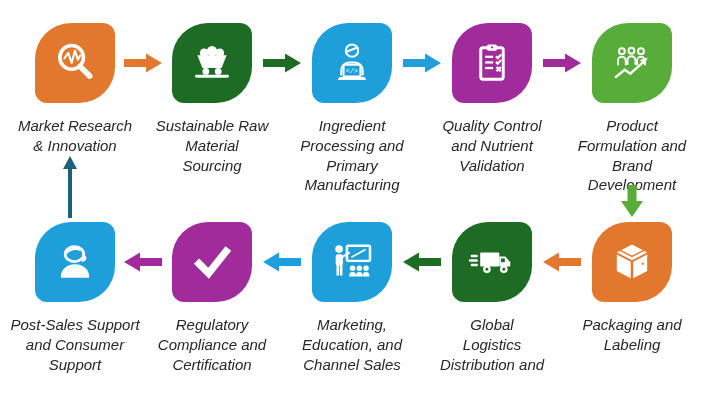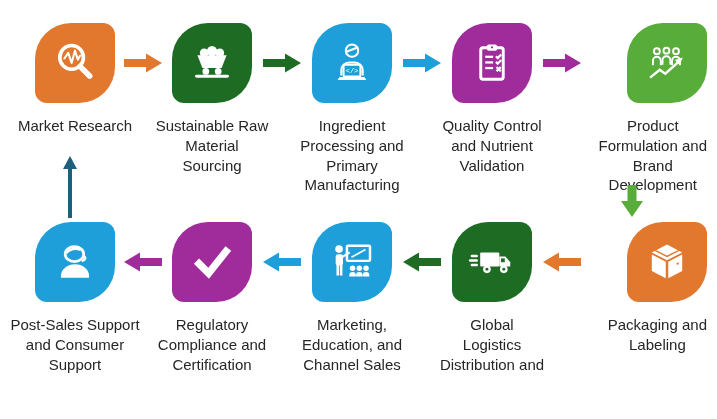--- a/index.html
+++ b/index.html
@@ -3,29 +3,29 @@
 <meta charset="utf-8">
 <style>
   html,body{margin:0;padding:0;background:#fff;}
   .canvas{
     position:relative;width:717px;height:419px;background:#ffffff;
     font-family:"Liberation Sans",sans-serif;overflow:hidden;
   }
   .cell{position:absolute;width:150px;display:flex;flex-direction:column;align-items:center;}
   .cell.r1{top:23px;}
   .cell.r2{top:222px;}
-  .c1{left:0px;} .c2{left:137px;} .c3{left:277px;} .c4{left:417px;justify-content:flex-end;} .c5{left:557px;align-items:flex-end;}
+  .c1{left:0px;} .c2{left:137px;} .c3{left:277px;} .c4{left:417px;justify-content:flex-end;} .c5{left:557px;}
   .tile{
     width:80px;height:80px;border-radius:36px 12px;
     display:flex;align-items:center;justify-content:center;
     background:var(--c,#888);flex:0 0 auto;
   }
   .tile svg{display:block;}
   .label{margin-top:13px;font-size:15px;line-height:1.32;color:#262626;text-align:center;}
-  .label div{white-space:nowrap;}
+  .label div{white-space:nowrap;font-style:italic;}
   .arrow{position:absolute;}
   .arrow svg{display:block;fill:var(--c,#888);}
   .a-top{top:52px;}
   .a-bot{top:251px;}
   .ax1{left:123px;} .ax2{left:262px;} .ax3{left:402px;} .ax4{left:542px;}
   .a-down{left:620px;top:184px;}
   .a-up{left:62px;top:156px;}
   .cut{fill:var(--c,#888);}
   .cutline{stroke:var(--c,#888);fill:none;}
 </style>
@@ -37,20 +37,21 @@
   <div class="cell r1 c1">
     <div class="tile" style="--c: #E2782E;">
       <svg width="54" height="54" viewBox="0 0 48 48">
         <circle cx="21" cy="19" r="10.5" fill="none" stroke="#fff" stroke-width="3.2"></circle>
         <line x1="28.5" y1="27" x2="37" y2="35.5" stroke="#fff" stroke-width="5" stroke-linecap="round"></line>
         <polyline points="14.5,20 18,15 21,24 24,13 26.5,21 28.5,17.5" fill="none" stroke="#fff" stroke-width="1.8" stroke-linejoin="round" stroke-linecap="round"></polyline>
       </svg>
     </div>
     <div class="label">
       <div>Market Research</div>
+      <div>&amp; Innovation</div>
     </div>
   </div>
 
   <div class="cell r1 c2">
     <div class="tile" style="--c: #1E6B24;">
       <svg width="54" height="54" viewBox="0 0 48 48" fill="#fff">
         <circle cx="17" cy="15" r="3.8"></circle>
           <circle cx="24" cy="13.5" r="4.6"></circle>
           <circle cx="31" cy="15" r="3.8"></circle>
         <path d="M11 17 h26 l-4.5 11.5 h-17 z"></path>

